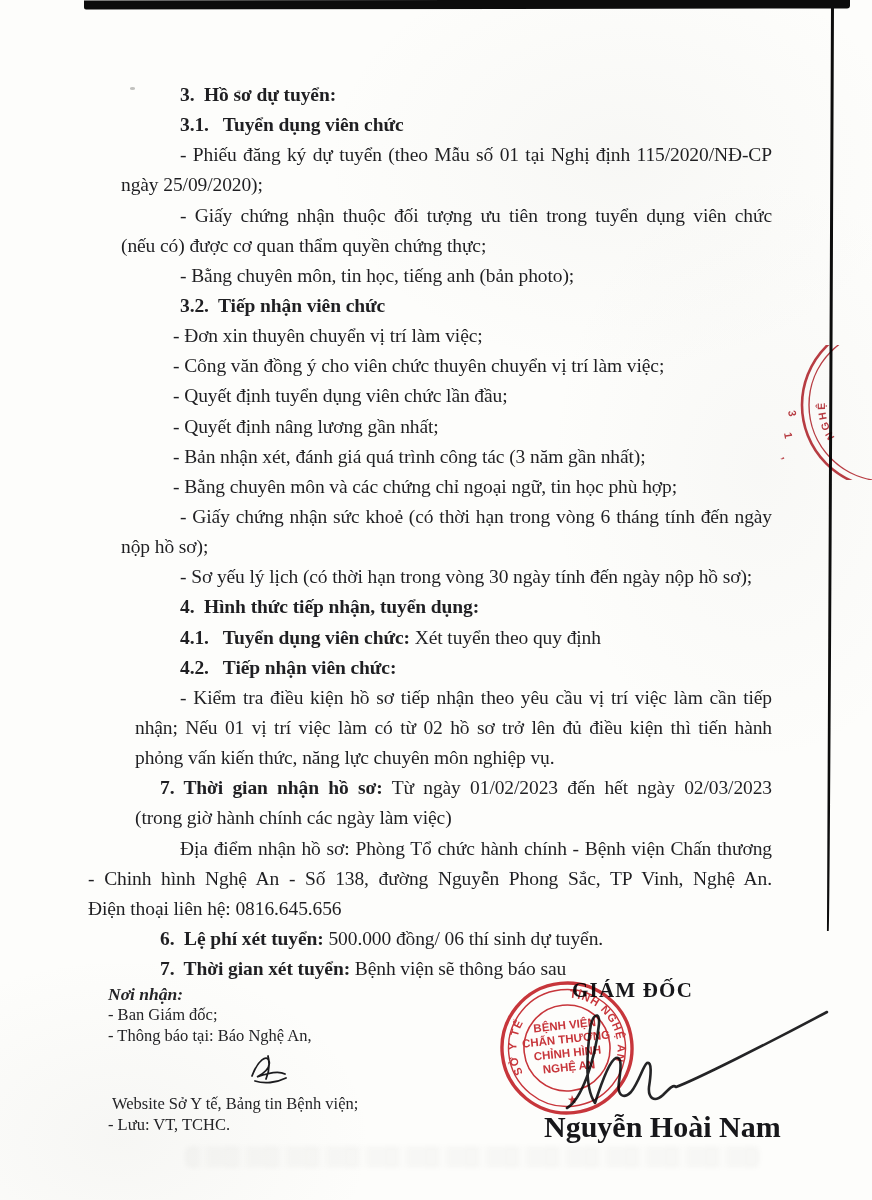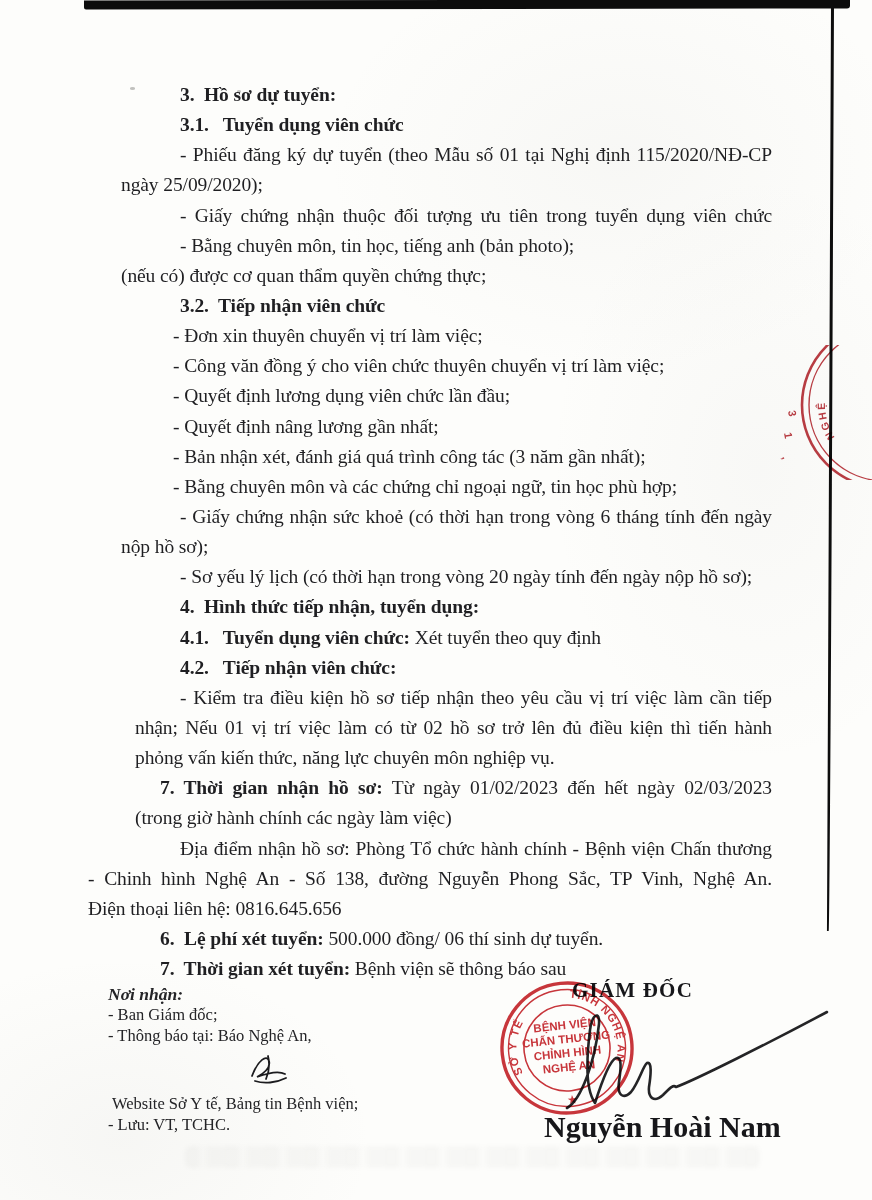--- a/index.html
+++ b/index.html
@@ -60,32 +60,32 @@
   <div class="speck" style="left:130px;top:87px;width:5px;height:2.5px;opacity:.55;"></div>
   <div class="speck" style="left:237px;top:90px;width:4px;height:2.5px;opacity:.5;"></div>
   <div class="smudge-bottom"></div>
 
   <div class="doc-body" id="doc-body">
       <div class="ln ind-p"><span class="b">3.&nbsp; Hồ sơ dự tuyển:</span></div>
       <div class="ln ind-p"><span class="b">3.1.&nbsp;&nbsp; Tuyển dụng viên chức</span></div>
       <div class="ln ind-p jst"><span>- Phiếu đăng ký dự tuyển (theo Mẫu số 01 tại Nghị định 115/2020/NĐ-CP</span></div>
       <div class="ln ind-m"><span>ngày 25/09/2020);</span></div>
       <div class="ln ind-p jst"><span>- Giấy chứng nhận thuộc đối tượng ưu tiên trong tuyển dụng viên chức</span></div>
+      <div class="ln ind-m"><span>(nếu có) được cơ quan thẩm quyền chứng thực;</span></div>
       <div class="ln ind-p"><span>- Bằng chuyên môn, tin học, tiếng anh (bản photo);</span></div>
-      <div class="ln ind-m"><span>(nếu có) được cơ quan thẩm quyền chứng thực;</span></div>
       <div class="ln ind-p"><span class="b">3.2.&nbsp; Tiếp nhận viên chức</span></div>
       <div class="ln ind-d"><span>- Đơn xin thuyên chuyển vị trí làm việc;</span></div>
       <div class="ln ind-d"><span>- Công văn đồng ý cho viên chức thuyên chuyển vị trí làm việc;</span></div>
-      <div class="ln ind-d"><span>- Quyết định lương dụng viên chức lần đầu;</span></div>
+      <div class="ln ind-d"><span>- Quyết định tuyển dụng viên chức lần đầu;</span></div>
       <div class="ln ind-d"><span>- Quyết định nâng lương gần nhất;</span></div>
       <div class="ln ind-d"><span>- Bản nhận xét, đánh giá quá trình công tác (3 năm gần nhất);</span></div>
       <div class="ln ind-d"><span>- Bằng chuyên môn và các chứng chỉ ngoại ngữ, tin học phù hợp;</span></div>
       <div class="ln ind-p jst"><span>- Giấy chứng nhận sức khoẻ (có thời hạn trong vòng 6 tháng tính đến ngày</span></div>
       <div class="ln ind-m"><span>nộp hồ sơ);</span></div>
-      <div class="ln ind-p"><span>- Sơ yếu lý lịch (có thời hạn trong vòng 20 ngày tính đến ngày nộp hồ sơ);</span></div>
+      <div class="ln ind-p"><span>- Sơ yếu lý lịch (có thời hạn trong vòng 30 ngày tính đến ngày nộp hồ sơ);</span></div>
       <div class="ln ind-p"><span class="b">4.&nbsp; Hình thức tiếp nhận, tuyển dụng:</span></div>
       <div class="ln ind-p"><span class="b">4.1.&nbsp;&nbsp; Tuyển dụng viên chức:</span><span> Xét tuyển theo quy định</span></div>
       <div class="ln ind-p"><span class="b">4.2.&nbsp;&nbsp; Tiếp nhận viên chức:</span></div>
       <div class="ln ind-p jst"><span>- Kiểm tra điều kiện hồ sơ tiếp nhận theo yêu cầu vị trí việc làm cần tiếp</span></div>
       <div class="ln ind-m2 jst"><span>nhận; Nếu 01 vị trí việc làm có từ 02 hồ sơ trở lên đủ điều kiện thì tiến hành</span></div>
       <div class="ln ind-m2"><span>phỏng vấn kiến thức, năng lực chuyên môn nghiệp vụ.</span></div>
       <div class="ln ind-p2 jst"><span class="b">7. Thời gian nhận hồ sơ:</span><span> Từ ngày 01/02/2023 đến hết ngày 02/03/2023</span></div>
       <div class="ln ind-m2"><span>(trong giờ hành chính các ngày làm việc)</span></div>
       <div class="ln ind-p jst"><span>Địa điểm nhận hồ sơ: Phòng Tổ chức hành chính - Bệnh viện Chấn thương</span></div>
       <div class="ln ind-m0 jst"><span>- Chinh hình Nghệ An - Số 138, đường Nguyễn Phong Sắc, TP Vinh, Nghệ An.</span></div>

